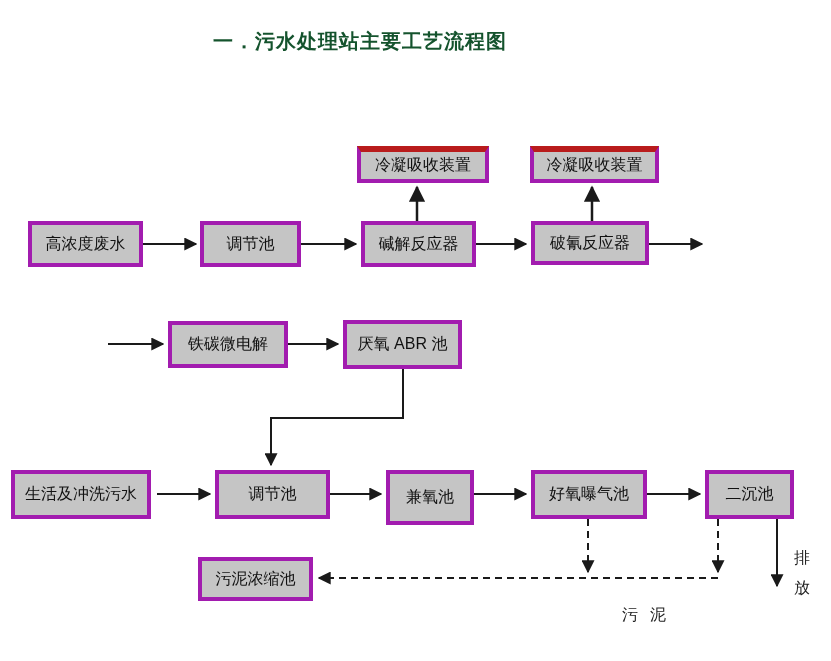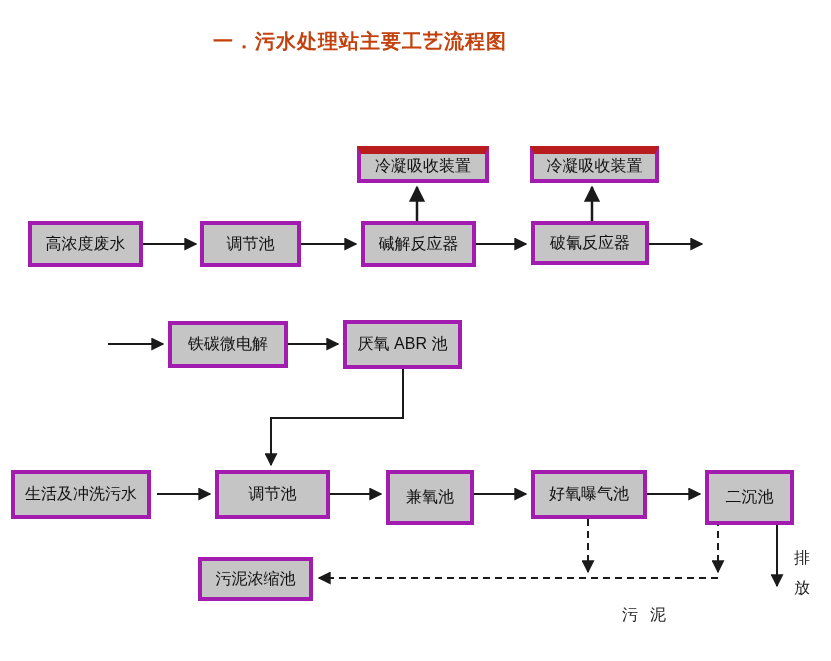--- a/index.html
+++ b/index.html
@@ -3,33 +3,33 @@
 <meta charset="utf-8">
 <style>
   html,body{margin:0;padding:0;}
   body{
     width:831px;height:661px;position:relative;background:#ffffff;
     font-family:"Liberation Sans","DejaVu Sans",sans-serif;
     overflow:hidden;
   }
   .title{
     position:absolute;left:213px;top:28px;width:405px;
-    font-size:20px;font-weight:bold;color:#c2410c;
+    font-size:20px;font-weight:bold;color:#14532d;
     letter-spacing:1px;white-space:nowrap;
   }
   .box{
     position:absolute;
     background:#c5c5c5;
     border:4px solid #a21caf;
     display:flex;align-items:center;justify-content:center;
     font-size:16px;color:#111;
     box-sizing:border-box;
     white-space:nowrap;
   }
-  .box.thicktop{border-top:8px solid #b91c1c;}
+  .box.thicktop{border-top:6px solid #b91c1c;}
   svg.wires{position:absolute;left:0;top:0;pointer-events:none;}
   .lbl{
     position:absolute;font-size:16px;color:#222;
   }
   .lbl-vert{width:20px;line-height:30px;word-break:break-all;}
   .lbl-spread{letter-spacing:12px;}
 </style>
 </head>
 <body>
 
@@ -99,21 +99,21 @@
   </div>
 <div class="box" style="left:215px;top:470px;width:115px;height:49px;">
     <span>调节池</span>
   </div>
 <div class="box" style="left:386px;top:470px;width:88px;height:55px;align-items:center;">
     <span>兼氧池</span>
   </div>
 <div class="box" style="left:531px;top:470px;width:116px;height:49px;">
     <span>好氧曝气池</span>
   </div>
-<div class="box" style="left:705px;top:470px;width:89px;height:55px;">
+<div class="box" style="left:705px;top:470px;width:89px;height:49px;">
     <span>二沉池</span>
   </div>
 
 <div class="box" style="left:198px;top:557px;width:115px;height:44px;text-align:center;">
     <span>污泥浓缩池</span>
   </div>
 
 <div class="lbl lbl-vert" style="left:794px;top:543px;">排放</div>
 <div class="lbl lbl-spread" style="left:622px;top:605px;">污泥</div>
 

